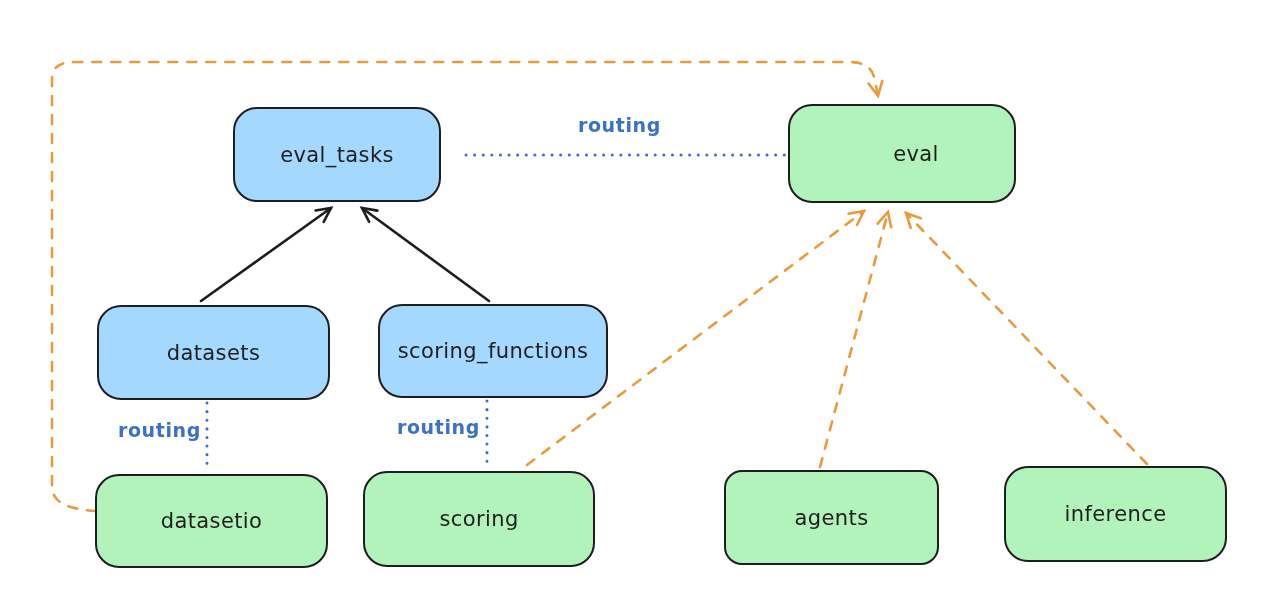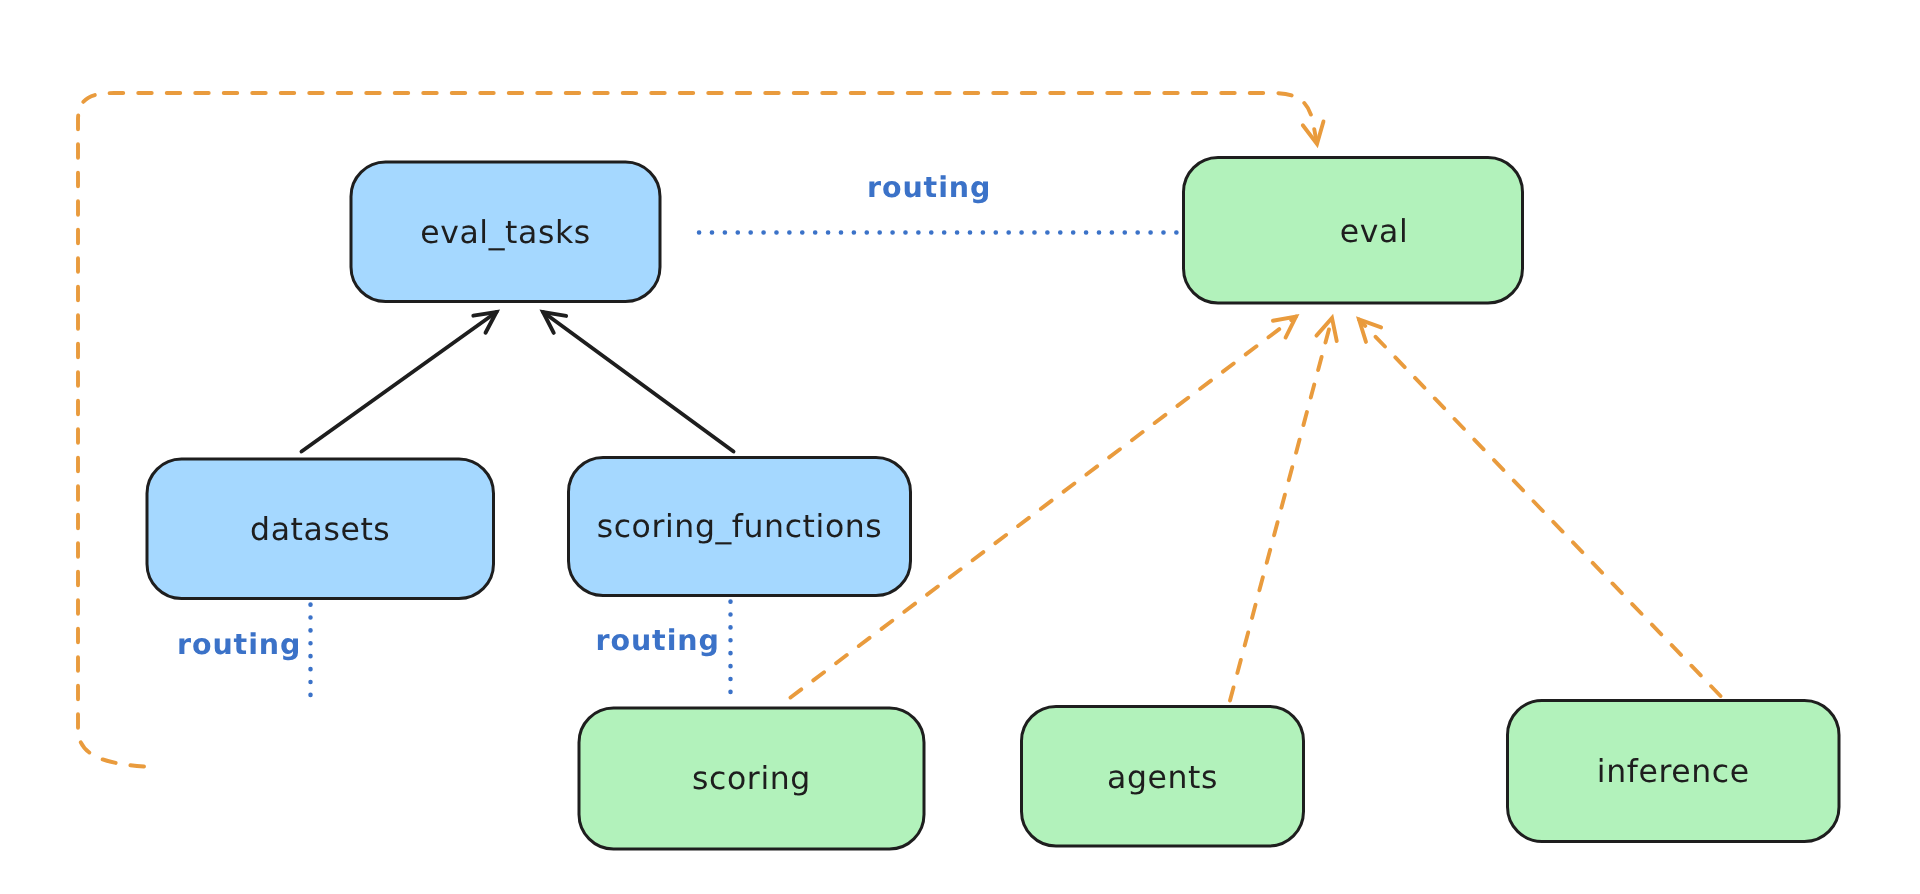--- a/index.html
+++ b/index.html
@@ -112,24 +112,27 @@
     <span class="node-label">eval</span>
   </div>
 
   <div class="node node-blue" style="left:97px; top:305px; width:233px; height:95px;">
     <span class="node-label">datasets</span>
   </div>
   <div class="node node-blue" style="left:378px; top:304px; width:230px; height:94px;">
     <span class="node-label">scoring_functions</span>
   </div>
 
-  <div class="node node-green" style="left:385px; top:471px; width:232px; height:96px;">
+  <div class="node node-green" style="left:95px; top:474px; width:233px; height:94px;">
+    <span class="node-label">datasetio</span>
+  </div>
+  <div class="node node-green" style="left:363px; top:471px; width:232px; height:96px;">
     <span class="node-label">scoring</span>
   </div>
-  <div class="node node-green" style="left:680px; top:470px; width:190px; height:95px;">
+  <div class="node node-green" style="left:724px; top:470px; width:215px; height:95px;border-radius:18px;">
     <span class="node-label">agents</span>
   </div>
   <div class="node node-green" style="left:1004px; top:466px; width:223px; height:96px;">
     <span class="node-label">inference</span>
   </div>
 
   <span class="edge-label" style="left:578px; top:114px; width:82px;">routing</span>
   <span class="edge-label" style="left:118px; top:419px; width:80px;">routing</span>
   <span class="edge-label" style="left:397px; top:416px; width:80px;">routing</span>
 

